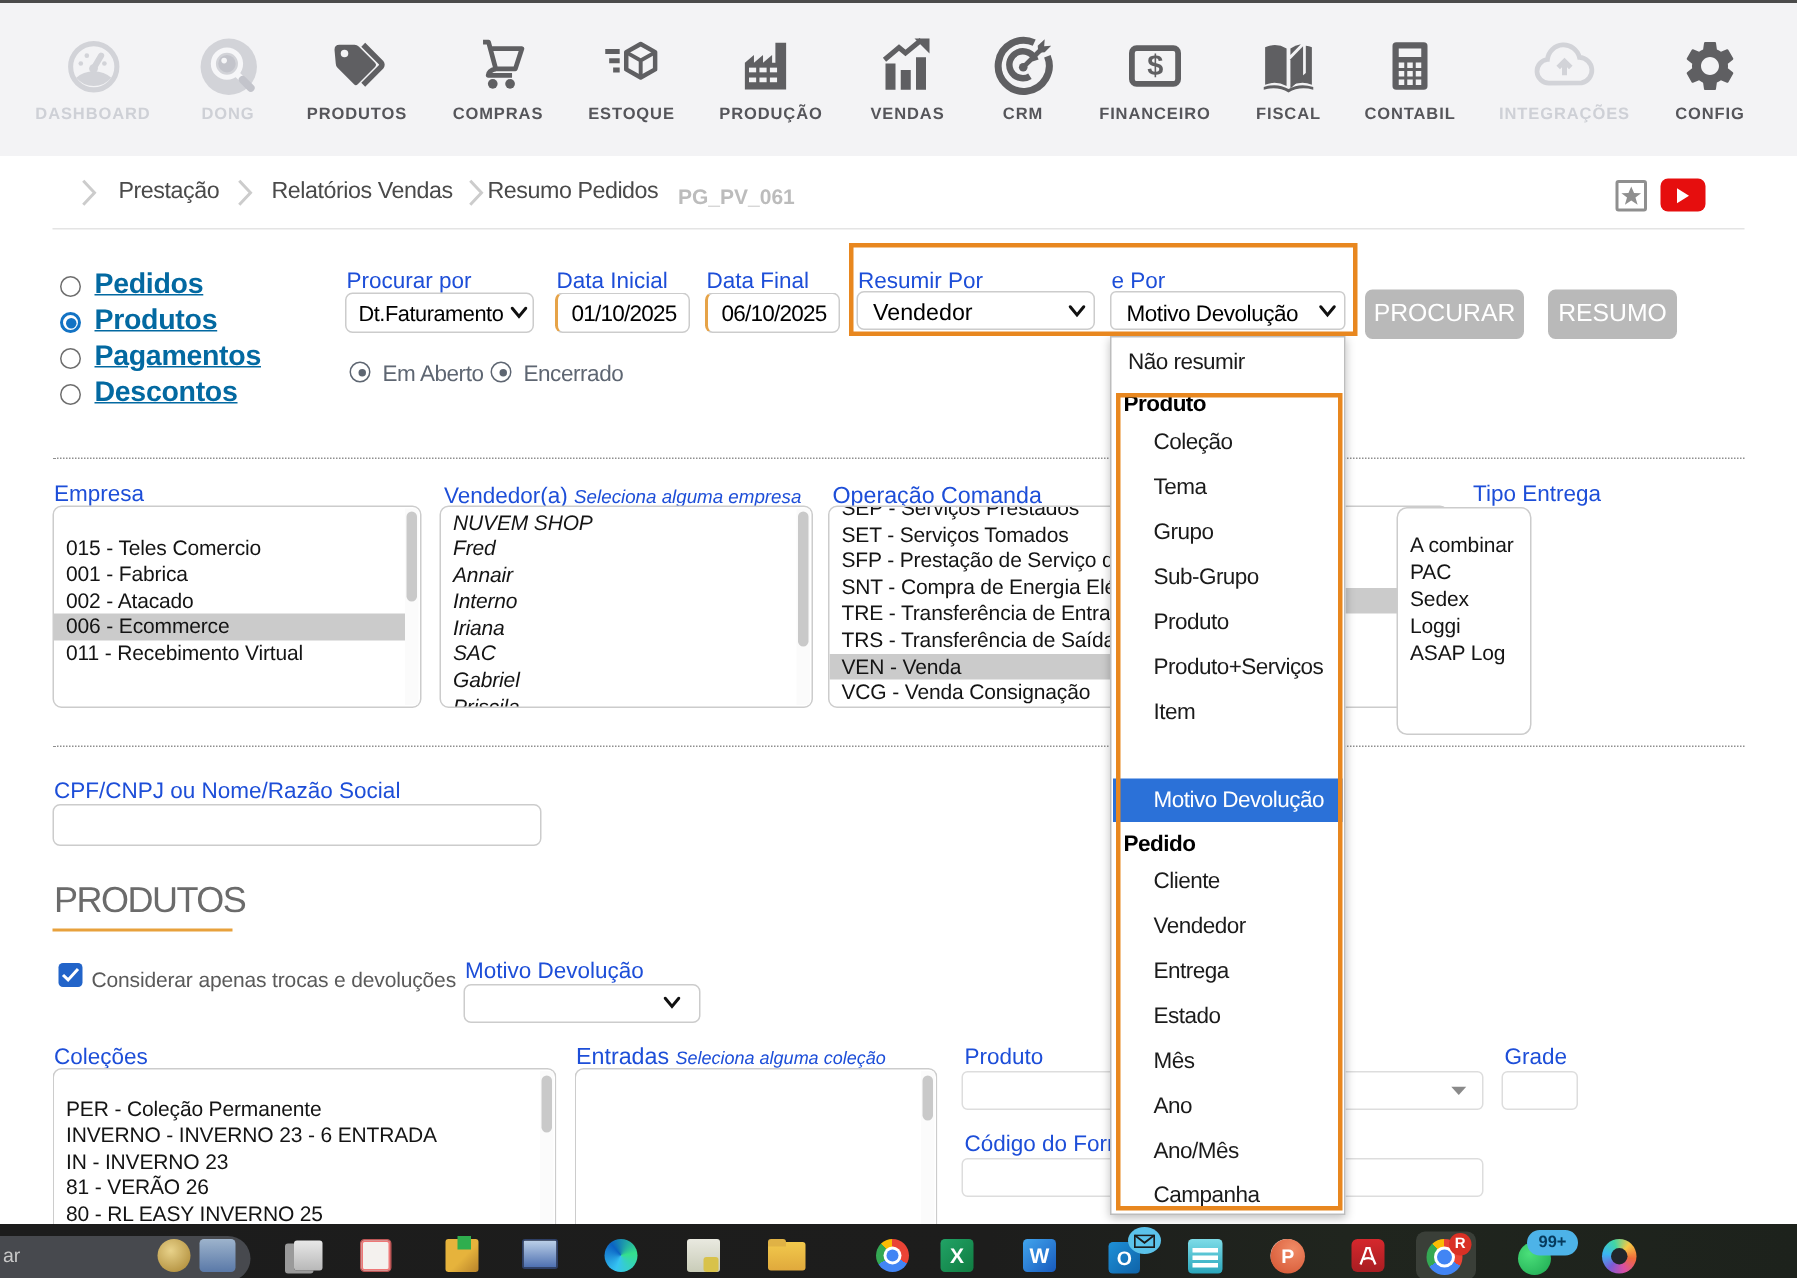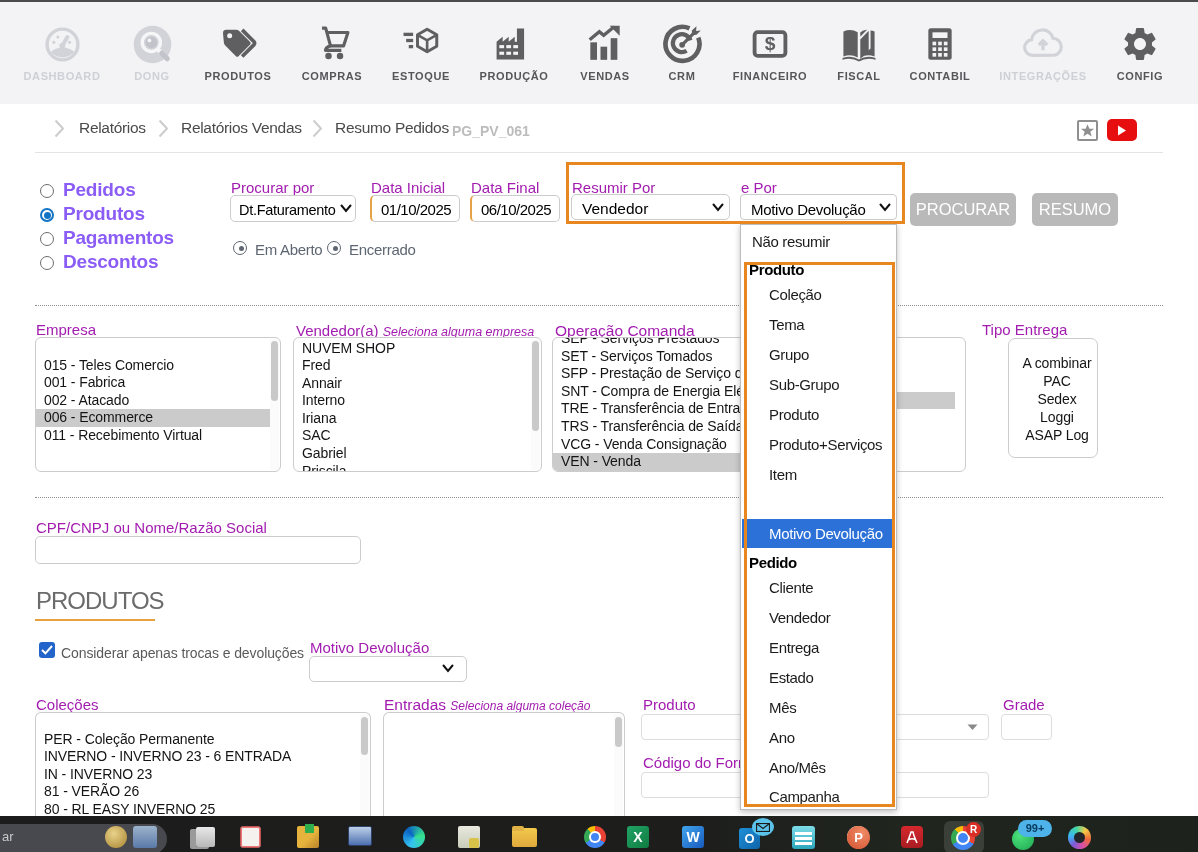--- a/index.html
+++ b/index.html
@@ -15,38 +15,38 @@
   .navitem { position:absolute; top:20px; text-align:center; }
   .navitem .lbl { font-size:11px; font-weight:bold; letter-spacing:0.6px; color:#55555a; margin-top:4px; }
   .navitem.dis .lbl { color:#ced0d6; }
   .navicon { height:44px; display:flex; align-items:center; justify-content:center; }
 
   
   .crumb { font-size:15.5px; color:#4a4a4a; letter-spacing:-0.3px; }
   #pgcode { color:#bcbcbc; font-size:14px; font-weight:bold; }
 
   
-  .flabel { position:absolute; font-size:15px; color:#a21caf; }
+  .flabel { position:absolute; font-size:15px; color:#1d4ed8; }
   .inp { position:absolute; background:#fff; border:1px solid #ccc; border-radius:5px; }
   .dotline { position:absolute; border-top:1px dotted #8f8f8f; height:0; }
 
   
   .lbox { position:absolute; background:#fff; border:1px solid #ccc; border-radius:6px; overflow:hidden; }
   .lbox .items { position:absolute; left:0; top:0; right:10px; font-size:14px; color:#141414; letter-spacing:-0.1px; }
   .lbox .row { height:17.6px; line-height:17.6px; padding-left:8px; white-space:nowrap; }
   .lbox .sel { background:#cbcbcb; }
   .sb { position:absolute; top:1px; bottom:1px; right:1px; width:9px; background:#fbfbfb; }
   .sbthumb { position:absolute; left:1px; width:7px; background:#c9c9c9; border-radius:4px; }
 
   .btn { position:absolute; background:#b9b9b9; color:#fff; font-size:16.5px;
          border-radius:5px; text-align:center; }
 
   
   .radio { position:absolute; width:14px; height:14px; border:1.5px solid #6e6e6e; border-radius:50%; background:#fff; }
-  .rlabel { position:absolute; font-size:19px; font-weight:bold; color:#8b5cf6; letter-spacing:-0.2px; }
+  .rlabel { position:absolute; font-size:19px; font-weight:bold; color:#0369a1; letter-spacing:-0.2px;text-decoration:underline; }
 
   
   #dd { position:absolute; left:740px; top:224px; width:157px; height:586px;
         background:#fff; border:1px solid #bdbdbd; box-shadow:0 2px 6px rgba(0,0,0,.25);
         font-size:15px; color:#1b1b1b; letter-spacing:-0.35px; z-index:50; }
   #dd .opt { position:absolute; left:1px; right:1px; height:30px; line-height:30px; padding-left:27px; white-space:nowrap; }
   #dd .grp { position:absolute; left:1px; right:1px; height:28px; line-height:28px; padding-left:7px; font-weight:bold; color:#000; }
   #dd .blue { background:#2b71d8; color:#fff; }
 
   .obox { position:absolute; border:3px solid #e8871f; z-index:60; }
@@ -217,29 +217,29 @@
         <path d="M19.14 12.94c.04-.3.06-.61.06-.94 0-.32-.02-.64-.07-.94l2.03-1.58c.18-.14.23-.41.12-.61l-1.92-3.32c-.12-.22-.37-.29-.59-.22l-2.39.96c-.5-.38-1.03-.7-1.62-.94l-.36-2.54c-.04-.24-.24-.41-.48-.41h-3.84c-.24 0-.43.17-.47.41l-.36 2.54c-.59.24-1.13.57-1.62.94l-2.39-.96c-.22-.08-.47 0-.59.22L2.74 8.87c-.12.21-.08.47.12.61l2.03 1.58c-.05.3-.09.63-.09.94s.02.64.07.94l-2.03 1.58c-.18.14-.23.41-.12.61l1.92 3.32c.12.22.37.29.59.22l2.39-.96c.5.38 1.03.7 1.62.94l.36 2.54c.05.24.24.41.48.41h3.84c.24 0 .44-.17.47-.41l.36-2.54c.59-.24 1.13-.56 1.62-.94l2.39.96c.22.08.47 0 .59-.22l1.92-3.32c.12-.22.07-.47-.12-.61l-2.01-1.58zM12 15.6c-1.98 0-3.6-1.62-3.6-3.6s1.62-3.6 3.6-3.6 3.6 1.62 3.6 3.6-1.62 3.6-3.6 3.6z"></path>
       </svg>
         </div>
       <div class="lbl">CONFIG</div>
     </div>
   </div>
   <div id="crumbbar" class="abs" style="left:0;top:104px;width:1198px;height:48px;background:#fff;">
     <svg class="abs" style="left:54px;top:15px;" width="11" height="19" viewBox="0 0 11 19">
         <path d="M1.5 1.5 L9 9.5 L1.5 17.5" fill="none" stroke="#cccccc" stroke-width="2"></path>
       </svg>
-    <span class="crumb abs" style="left:79px;top:15px;">Relatórios</span>
+    <span class="crumb abs" style="left:79px;top:15px;">Prestação</span>
     <svg class="abs" style="left:158px;top:15px;" width="11" height="19" viewBox="0 0 11 19">
         <path d="M1.5 1.5 L9 9.5 L1.5 17.5" fill="none" stroke="#cccccc" stroke-width="2"></path>
       </svg>
     <span class="crumb abs" style="left:181px;top:15px;">Relatórios Vendas</span>
     <svg class="abs" style="left:312px;top:15px;" width="11" height="19" viewBox="0 0 11 19">
         <path d="M1.5 1.5 L9 9.5 L1.5 17.5" fill="none" stroke="#cccccc" stroke-width="2"></path>
       </svg>
-    <span class="crumb abs" style="left:335px;top:15px;">Resumo Pedidos</span>
+    <span class="crumb abs" style="left:325px;top:15px;">Resumo Pedidos</span>
     <span id="pgcode" class="abs" style="left:452px;top:19px;">PG_PV_061</span>
     <div style="position:absolute;left:1077px;top:16px;width:21px;height:21px;border:2px solid #8f8f8f;border-radius:2px;display:flex;align-items:center;justify-content:center;">
       <svg width="15" height="15" viewBox="0 0 24 24" fill="#8f8f8f">
           <path d="M12 2 L15 9 L22.5 9.3 L16.5 13.8 L18.8 21.5 L12 17 L5.2 21.5 L7.5 13.8 L1.5 9.3 L9 9 Z"></path>
         </svg>
     </div>
     <div style="position:absolute;left:1107px;top:15px;width:30px;height:22px;background:#e60e0e;border-radius:5px;display:flex;align-items:center;justify-content:center;">
       <svg width="10" height="11" viewBox="0 0 10 11">
           <path d="M1 0.5 L9 5.5 L1 10.5 Z" fill="#fff"></path>
         </svg>
@@ -313,21 +313,21 @@
         <div class="row">001 - Fabrica</div>
         <div class="row">002 - Atacado</div>
         <div class="row sel">006 - Ecommerce</div>
         <div class="row">011 - Recebimento Virtual</div>
       </div>
       <div class="sb">
           <div class="sbthumb" style="top:2px;height:60px;"></div>
         </div>
     </div>
 
-    <div class="lbox" style="left:293px;top:337px;width:249px;height:135px;">
+    <div class="lbox" style="left:293px;top:337px;width:249px;height:135px;font-style:italic;">
       <div class="items" style="top:1.5px;">
         <div class="row">NUVEM SHOP</div>
         <div class="row">Fred</div>
         <div class="row">Annair</div>
         <div class="row">Interno</div>
         <div class="row">Iriana</div>
         <div class="row">SAC</div>
         <div class="row">Gabriel</div>
         <div class="row">Priscila</div>
       </div>
@@ -337,35 +337,35 @@
     </div>
 
     <div class="lbox" style="left:552px;top:337px;width:254px;height:135px;">
       <div class="items" style="top:-8px;right:0;">
         <div class="row">SEP - Serviços Prestados</div>
         <div class="row">SET - Serviços Tomados</div>
         <div class="row">SFP - Prestação de Serviço de</div>
         <div class="row">SNT - Compra de Energia Elét</div>
         <div class="row">TRE - Transferência de Entrad</div>
         <div class="row">TRS - Transferência de Saída</div>
+        <div class="row sel">VEN - Venda</div>
         <div class="row">VCG - Venda Consignação</div>
-        <div class="row sel">VEN - Venda</div>
       </div>
     </div>
 
     <div class="lbox" style="left:822px;top:337px;width:144px;height:135px;">
       <div class="items" style="top:1px;right:10px;">
         <div class="row"></div>
         <div class="row"></div>
         <div class="row"></div>
         <div class="row sel"></div>
       </div>
     </div>
 
-    <div class="lbox" style="left:1008px;top:338px;width:90px;height:120px;border-radius:7px;text-align:center;">
+    <div class="lbox" style="left:931px;top:338px;width:90px;height:152px;border-radius:7px;">
       <div class="items" style="top:16px;right:0;font-size:14px;">
         <div class="row" style="height:17.9px;line-height:17.9px;">A combinar</div>
         <div class="row" style="height:17.9px;line-height:17.9px;">PAC</div>
         <div class="row" style="height:17.9px;line-height:17.9px;">Sedex</div>
         <div class="row" style="height:17.9px;line-height:17.9px;">Loggi</div>
         <div class="row" style="height:17.9px;line-height:17.9px;">ASAP Log</div>
       </div>
     </div>
 
     <div class="flabel" style="left:36px;top:519px;">CPF/CNPJ ou Nome/Razão Social</div>

